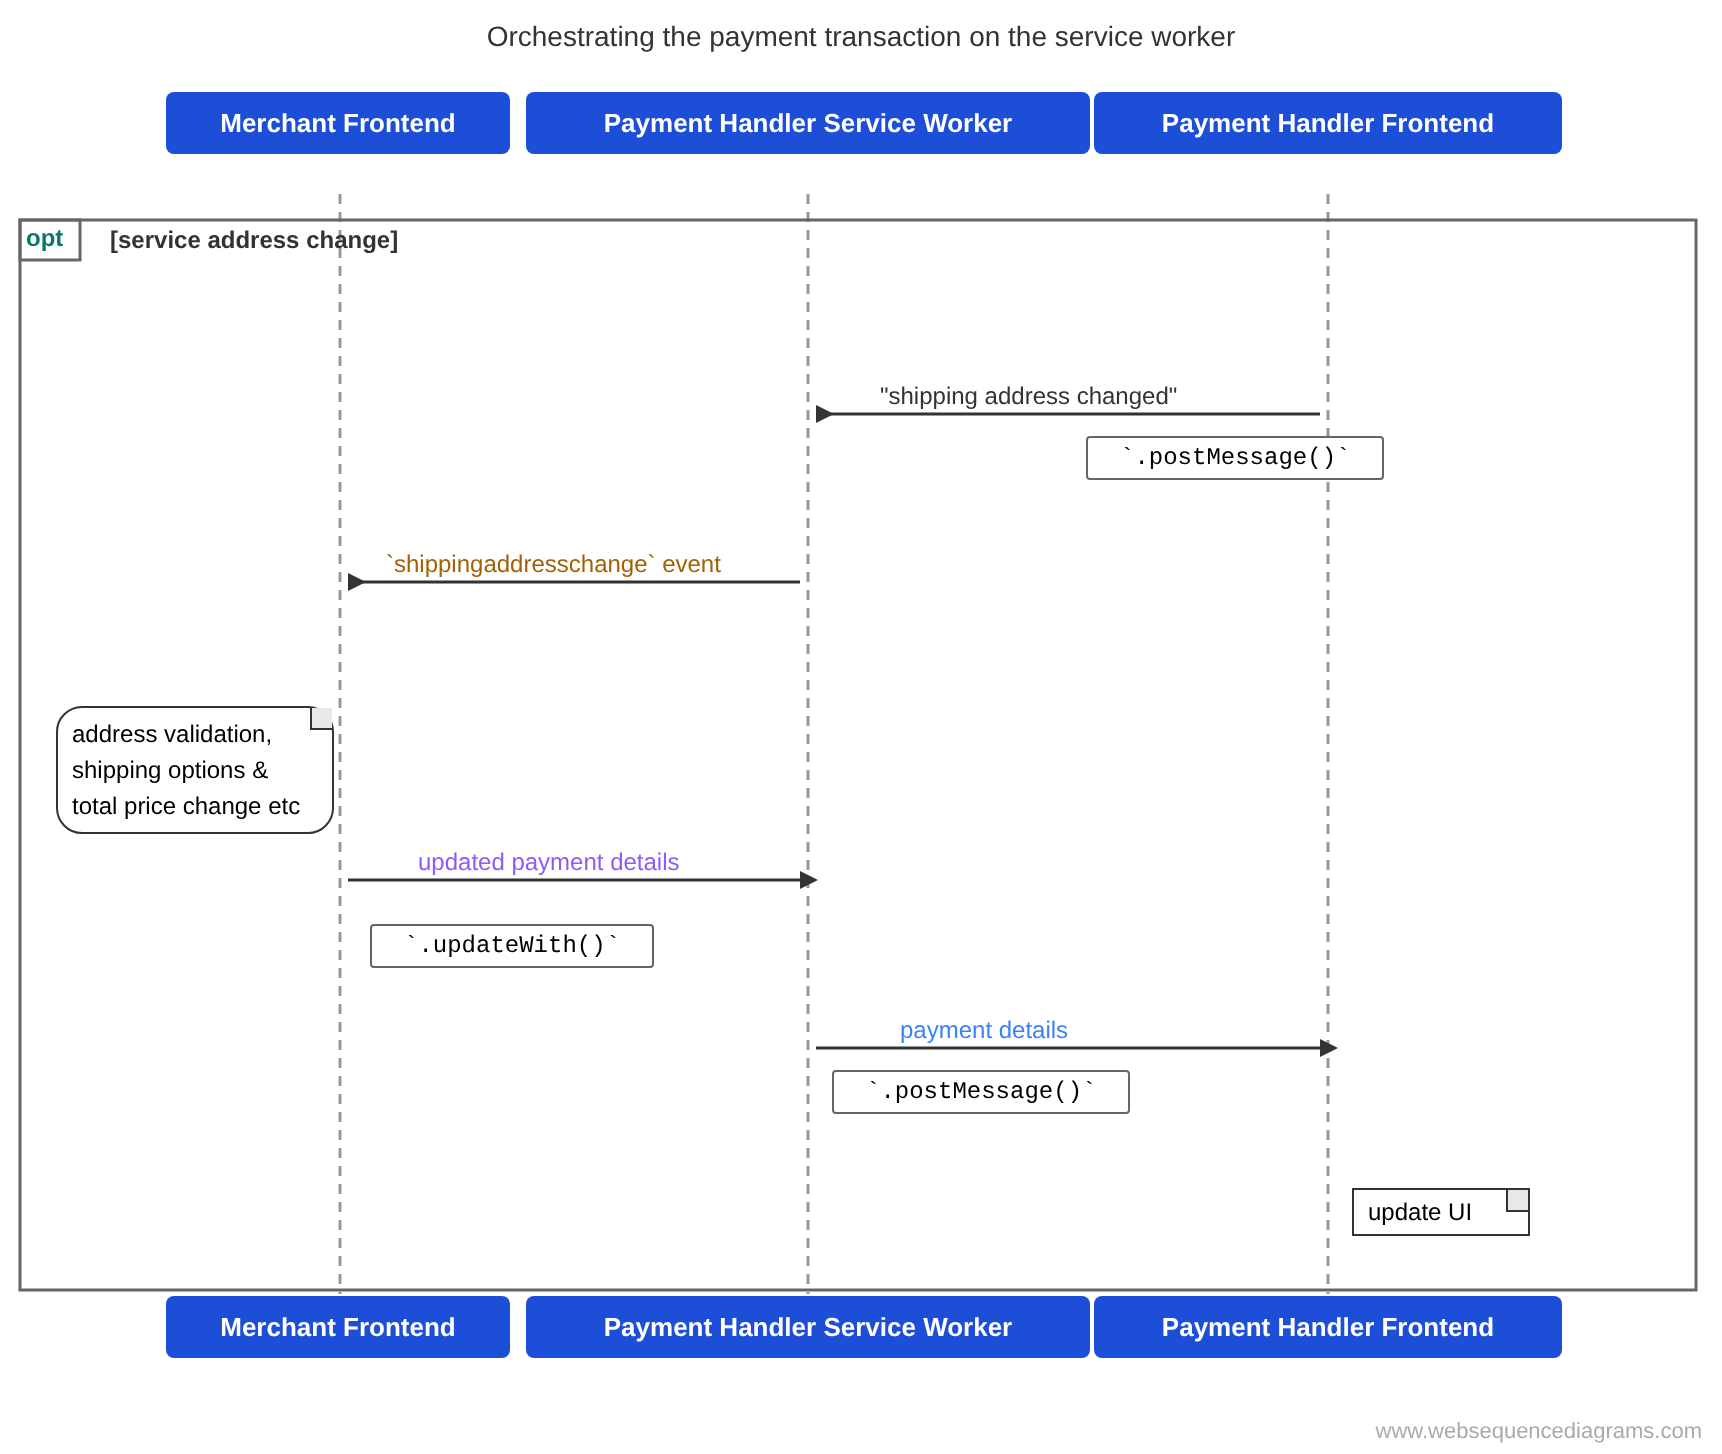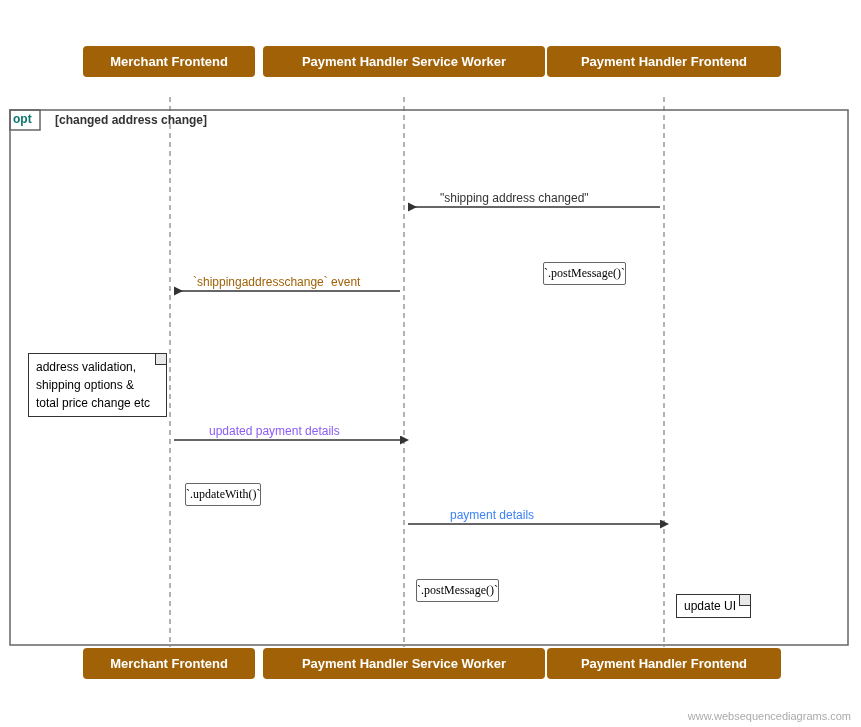--- a/index.html
+++ b/index.html
@@ -20,21 +20,21 @@
     }
     .title {
       text-align: center;
       font-size: 14px;
       padding-top: 10px;
       color: #333;
     }
     
     .actor-box {
       position: absolute;
-      background: #a16207;
+      background: #1d4ed8;
       color: #fff;
       font-weight: bold;
       font-size: 13px;
       padding: 8px 12px;
       border-radius: 4px;
       text-align: center;
       white-space: nowrap;
     }
     .opt-label {
       position: absolute;
@@ -77,32 +77,32 @@
       position: absolute;
       bottom: 5px;
       right: 10px;
       font-size: 11px;
       color: #aaa;
     }
     .method-box {
       position: absolute;
       border: 1.5px solid #666;
       background: #fff;
-      padding: 3px 0;
-      font-size: 12px;
-      font-family: Liberation Serif, serif;
+      padding: 3px 16px;
+      font-size: 12px;
+      font-family: Liberation Mono, monospace;
       border-radius: 2px;
-      margin-top: 44px;
     }
   </style>
 </head>
 <body>
 
 <div class="diagram-container">
 
+  <div class="title" style="padding-top:10px;">Orchestrating the payment transaction on the service worker</div>
 
   <div class="actor-box" style="left:83px; top:46px; width:172px;">
     <span>Merchant Frontend</span>
   </div>
   <div class="actor-box" style="left:263px; top:46px; width:282px;">
     <span>Payment Handler Service Worker</span>
   </div>
   <div class="actor-box" style="left:547px; top:46px; width:234px;">
     <span>Payment Handler Frontend</span>
   </div>
@@ -133,58 +133,58 @@
         <path d="M0,0 L6,3 L0,6 Z" fill="#333"></path>
       </marker>
     </defs>
 
   </svg>
 
   <div class="opt-label" style="left:13px; top:112px;">
     <span>opt</span>
   </div>
   <div class="opt-condition" style="left:55px; top:113px; font-weight:bold;">
-    <span>[changed address change]</span>
+    <span>[service address change]</span>
   </div>
 
 
   <div style="position:absolute; left:440px; top:191px; font-size:12px; color:#333;">
     <span>"shipping address changed"</span>
   </div>
 
   <div class="method-box" style="left:543px; top:218px;">
     <span>`.postMessage()`</span>
   </div>
 
   <div style="position:absolute; left:193px; top:275px; font-size:12px; color:#a16207;">
     <span>`shippingaddresschange` event</span>
   </div>
 
 
-  <div class="note-box-folded" style="left:28px; top:353px; font-size:12px; line-height:1.5; padding-right:16px;">
+  <div class="note-box-folded" style="left:28px; top:353px; font-size:12px; line-height:1.5; padding-right:16px;border-radius:13px;">
     address validation,<br>shipping options &amp;<br>total price change etc
   </div>
 
   <div style="position:absolute; left:209px; top:424px; font-size:12px; color:#8b5cf6;">
     <span>updated payment details</span>
   </div>
 
-  <div class="method-box" style="left:185px; top:439px;text-align:right;">
+  <div class="method-box" style="left:185px; top:462px;text-align:right;">
     <span>`.updateWith()`</span>
   </div>
 
   <div style="position:absolute; left:450px; top:508px; font-size:12px; color:#3b82f6;">
     <span>payment details</span>
   </div>
 
   <div class="method-box" style="left:416px; top:535px;">
     <span>`.postMessage()`</span>
   </div>
 
-  <div class="note-box-folded" style="left:676px; top:594px; font-size:12px; padding-right:14px;">
+  <div class="note-box-folded" style="left:676px; top:594px; font-size:12px; padding-right:28px;">
     <span>update UI</span>
   </div>
 
   <div class="actor-box" style="left:83px; top:648px; width:172px;">
     <span>Merchant Frontend</span>
   </div>
   <div class="actor-box" style="left:263px; top:648px; width:282px;">
     <span>Payment Handler Service Worker</span>
   </div>
   <div class="actor-box" style="left:547px; top:648px; width:234px;">

